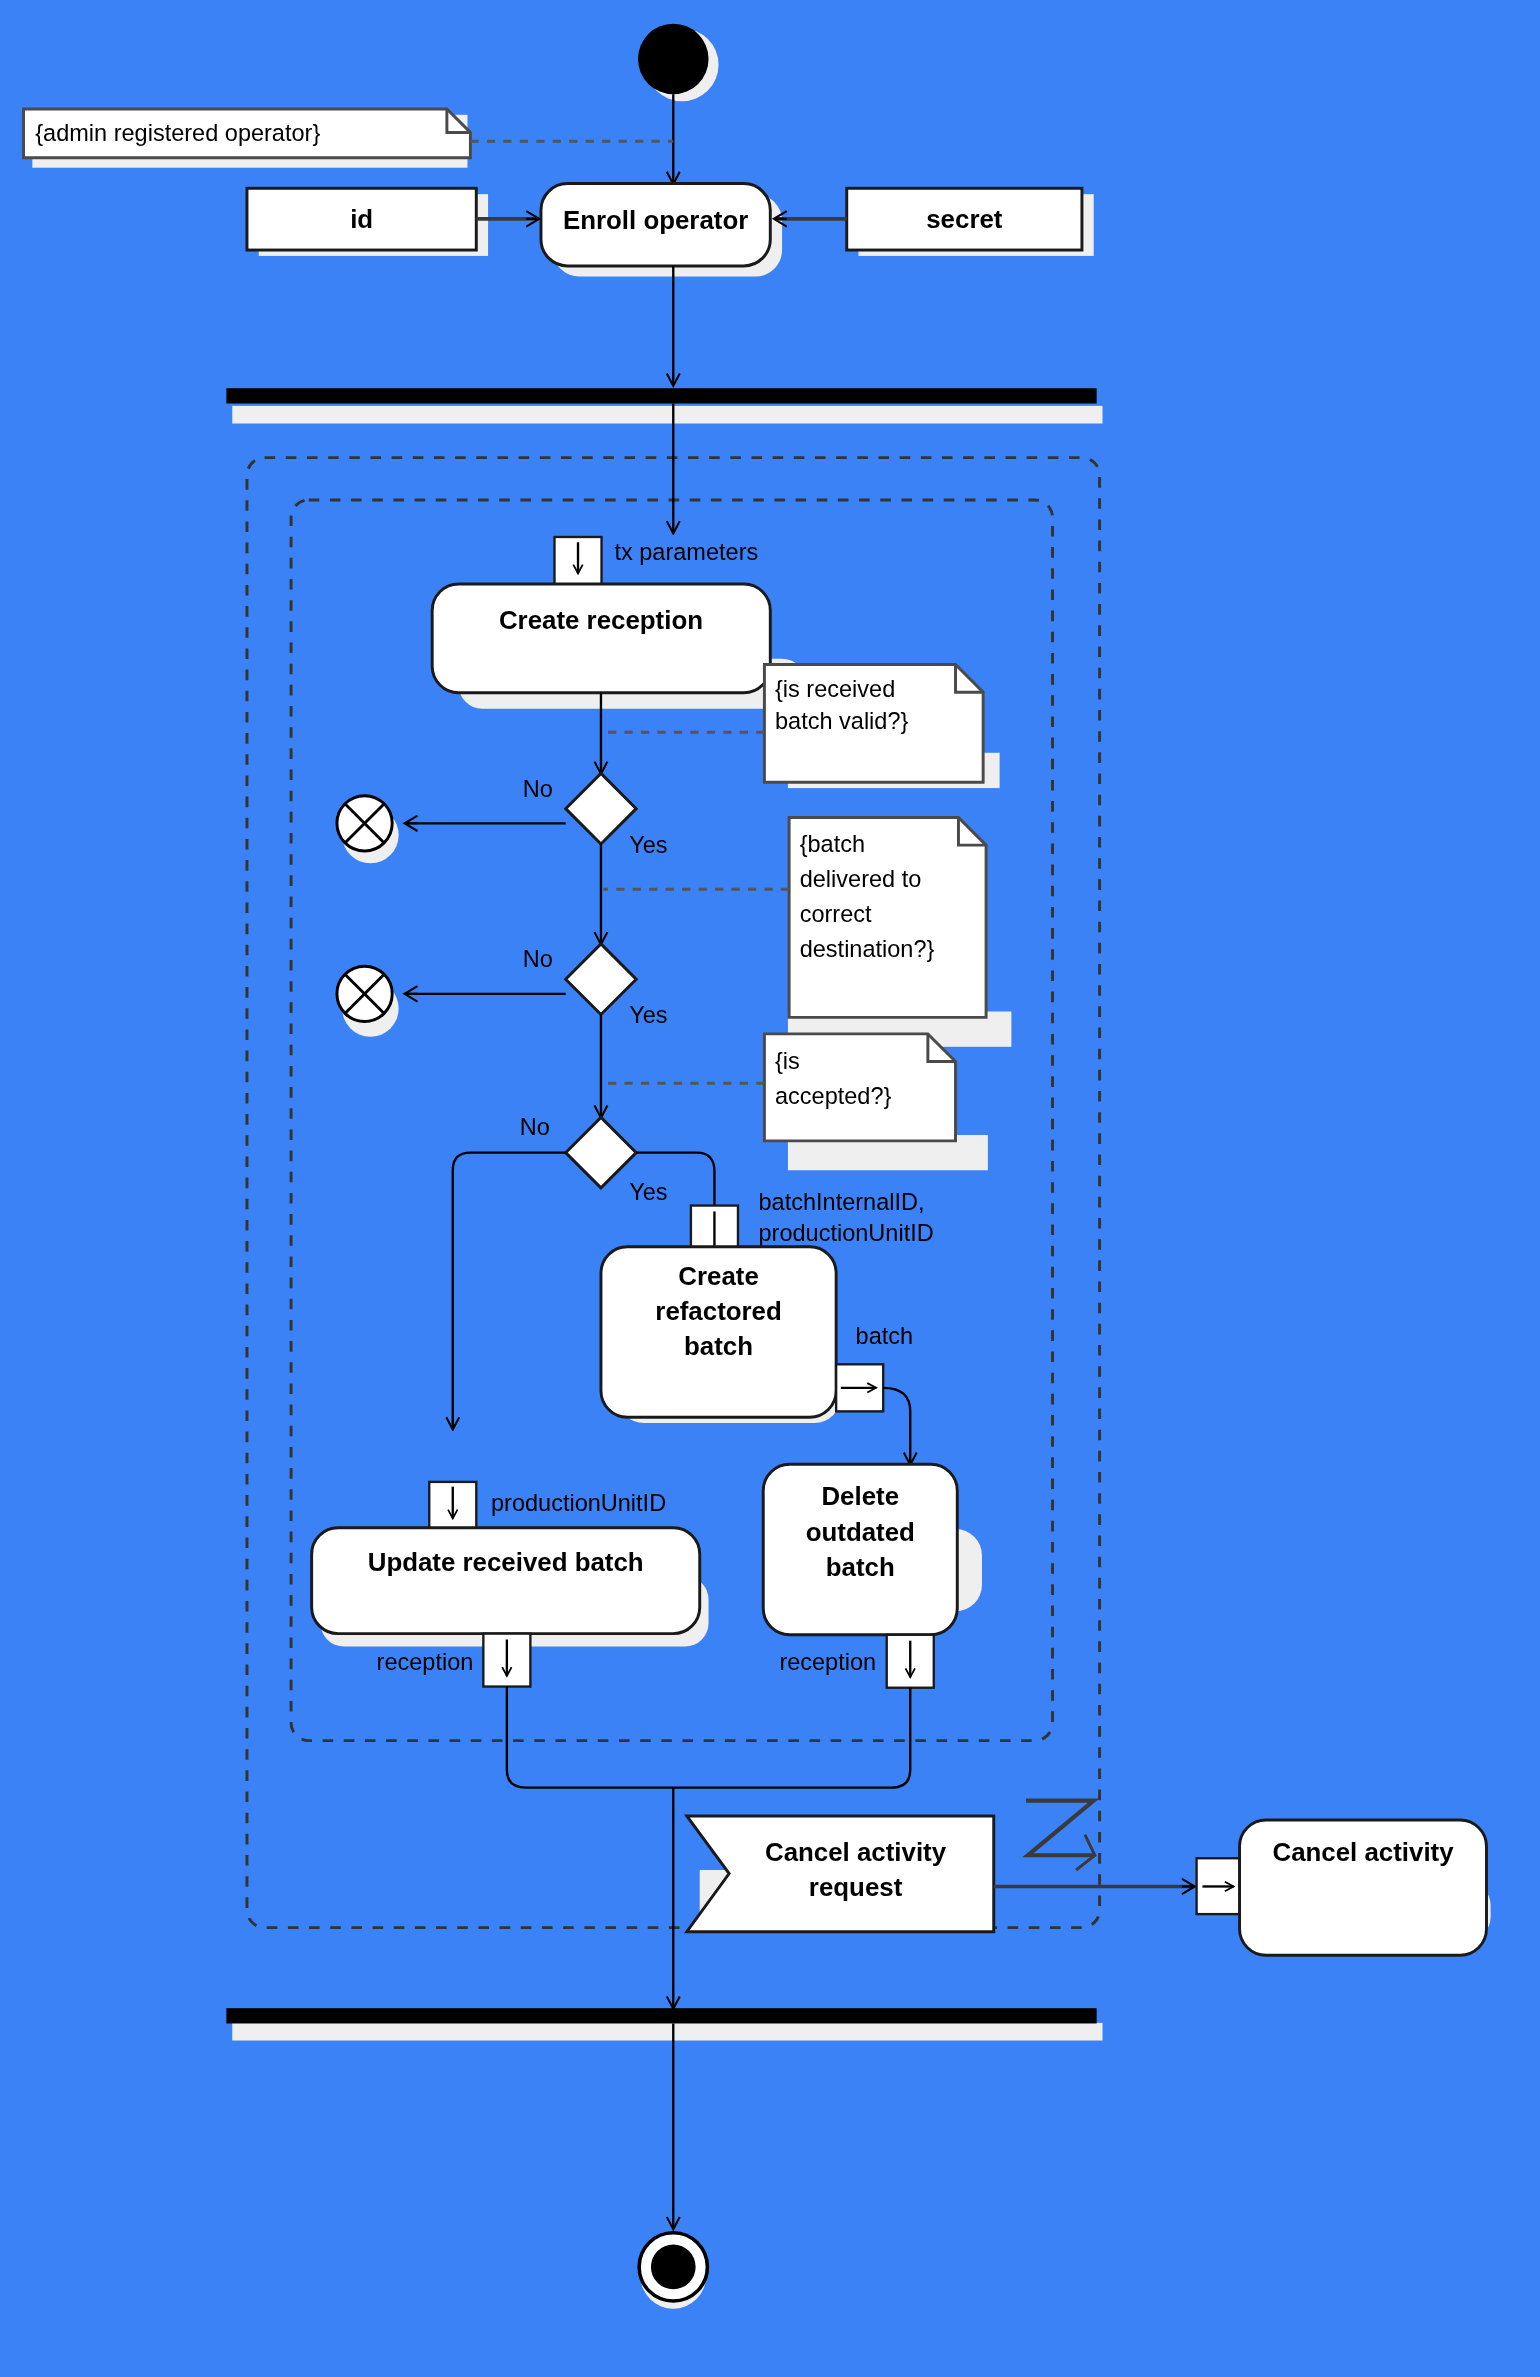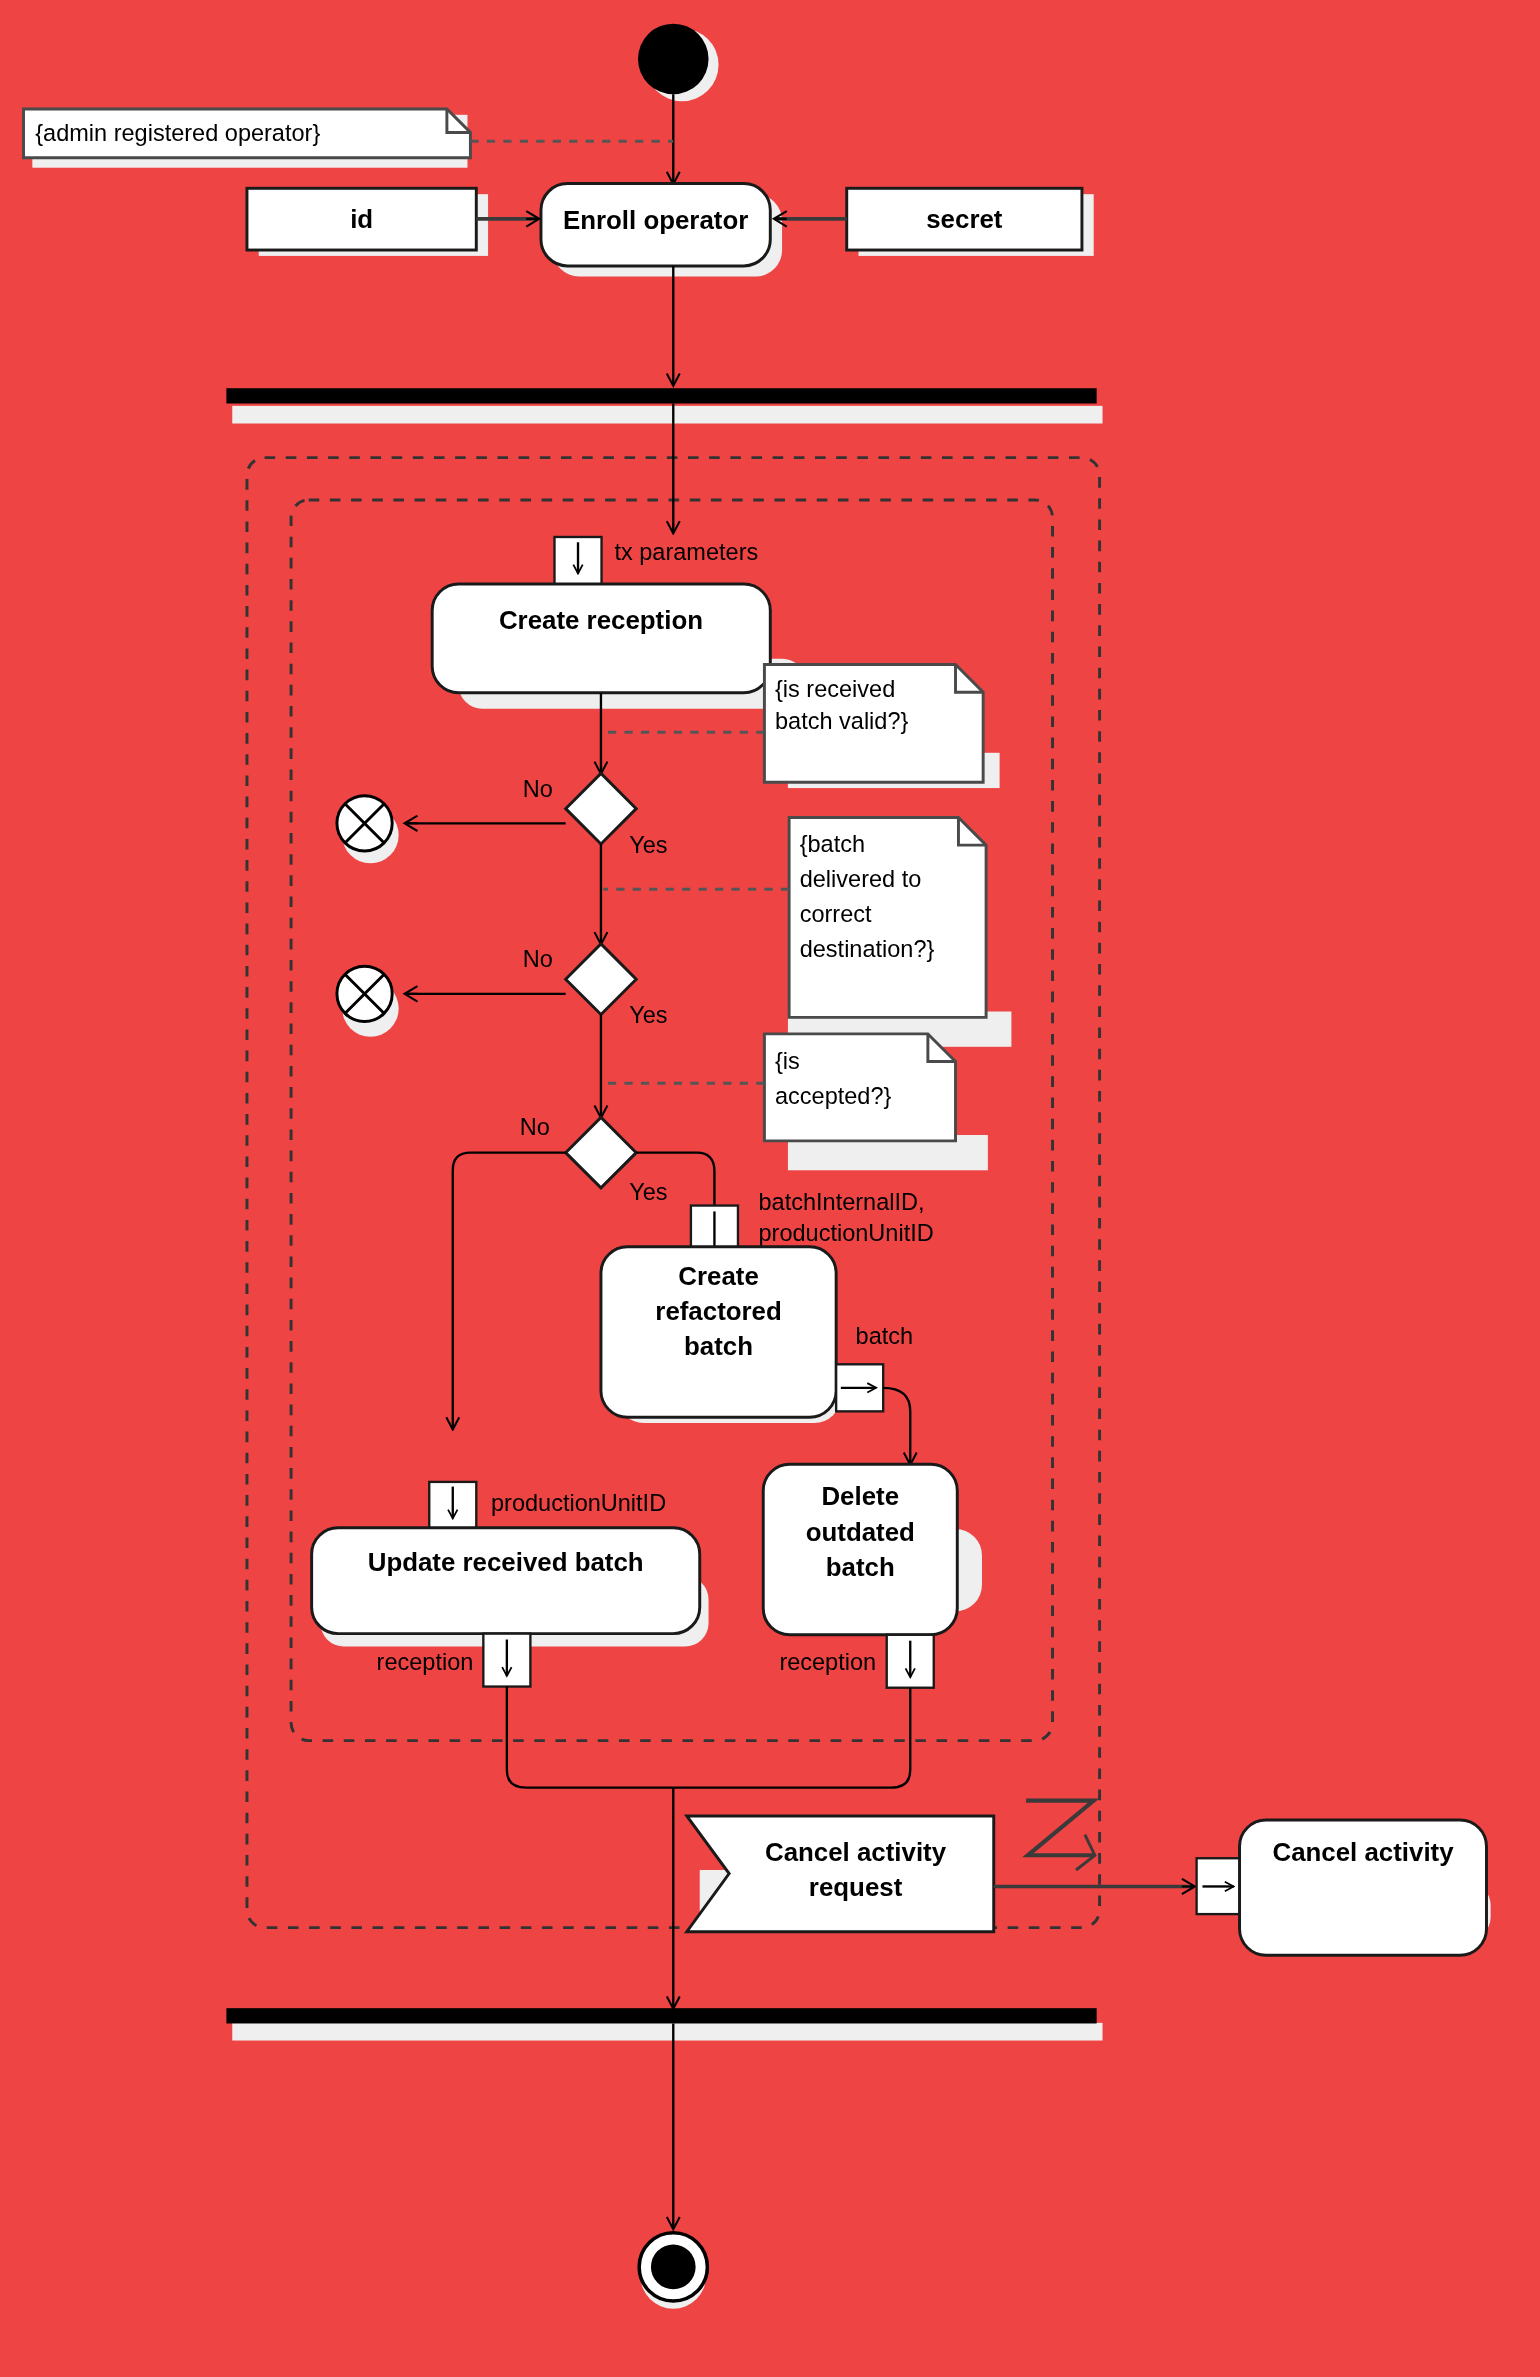--- a/index.html
+++ b/index.html
@@ -1,17 +1,17 @@
 <!DOCTYPE html>
 <html style="font-size:9.4px"><head>
 <meta charset="utf-8">
 <style>
   html,body{margin:0;padding:0;background:#ffffff;}
   body{font-family:"Liberation Sans", sans-serif;}
-  #stage{position:relative;width:1540px;height:2377px;background:#ef4444;overflow:hidden;}
+  #stage{position:relative;width:1540px;height:2377px;background:#3b82f6;overflow:hidden;}
   svg.diagram{position:absolute;left:0;top:0;width:1540px;height:2377px;}
   text{font-family:"Liberation Sans", sans-serif;fill:#000;}
   .lbl{font-size:40px;}
   .bold{font-weight:bold;font-size:44px;}
   .edge{stroke:#000;stroke-width:4;fill:none;}
   .edgethick{stroke:#3a3a3a;stroke-width:6;fill:none;}
   .dashedlink{stroke:#555;stroke-width:5;fill:none;stroke-dasharray:14 14;}
   .region{stroke:#333;stroke-width:5;fill:none;stroke-dasharray:18 18;}
   .nodebox{fill:#fff;stroke:#1a1a1a;stroke-width:5;}
   .notebox{fill:#fff;stroke:#4a4a4a;stroke-width:5;}

